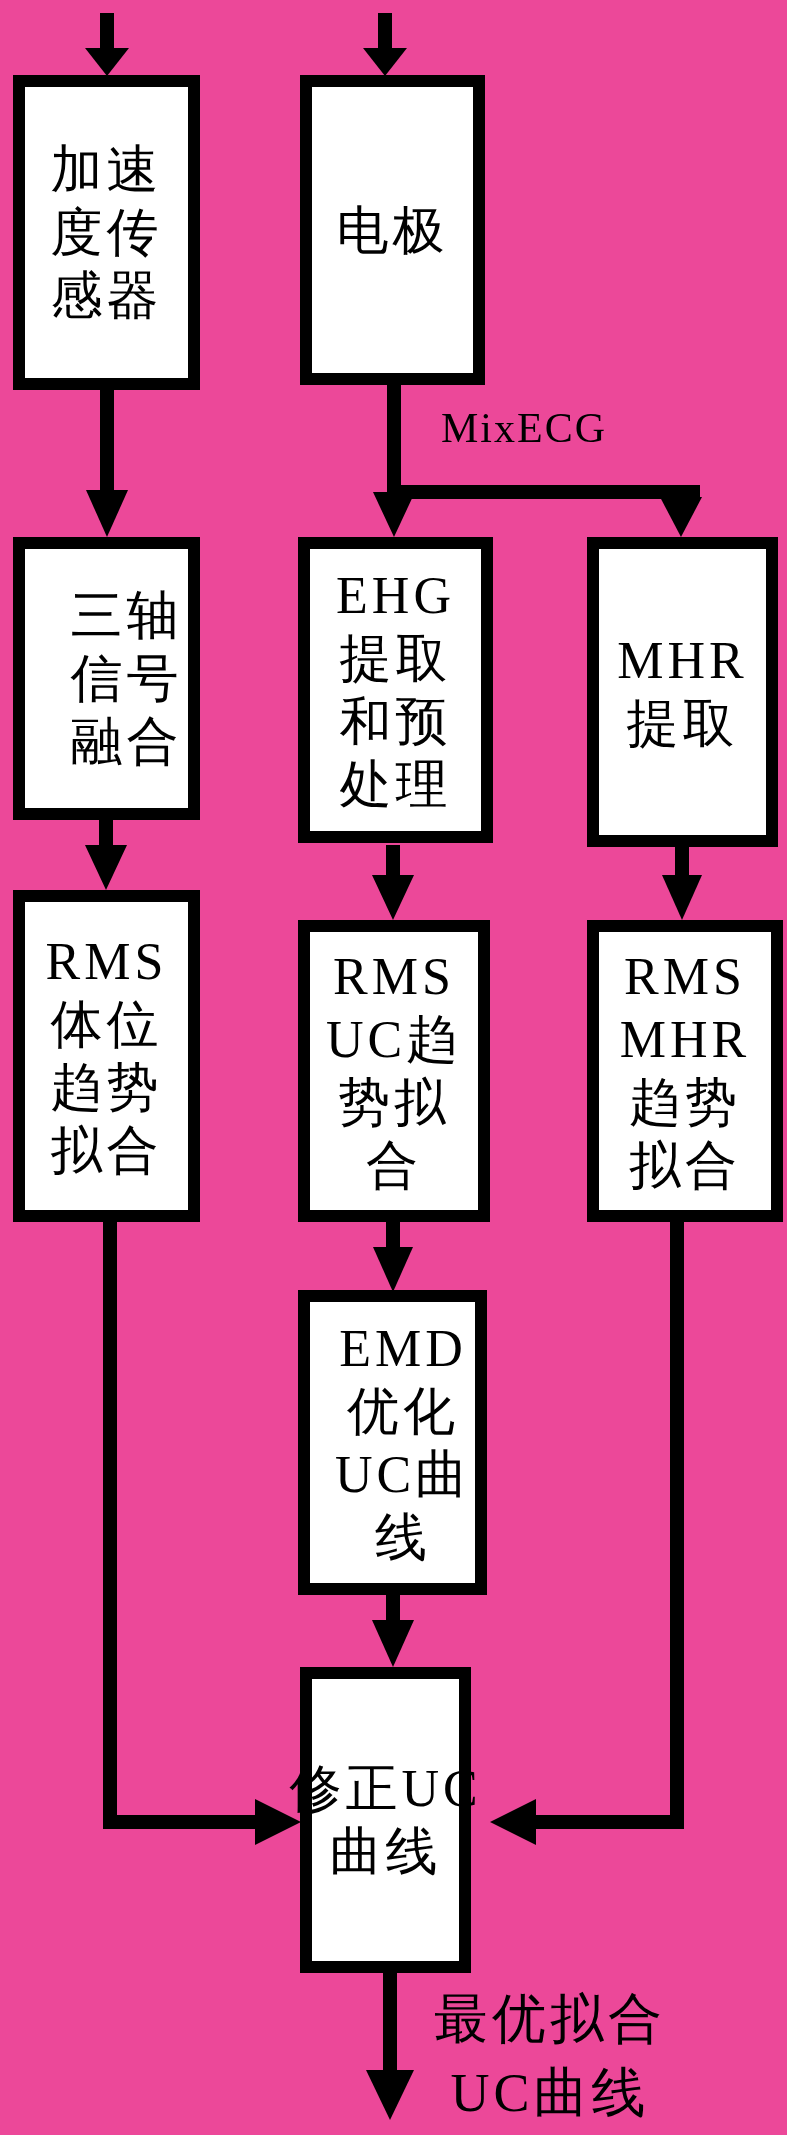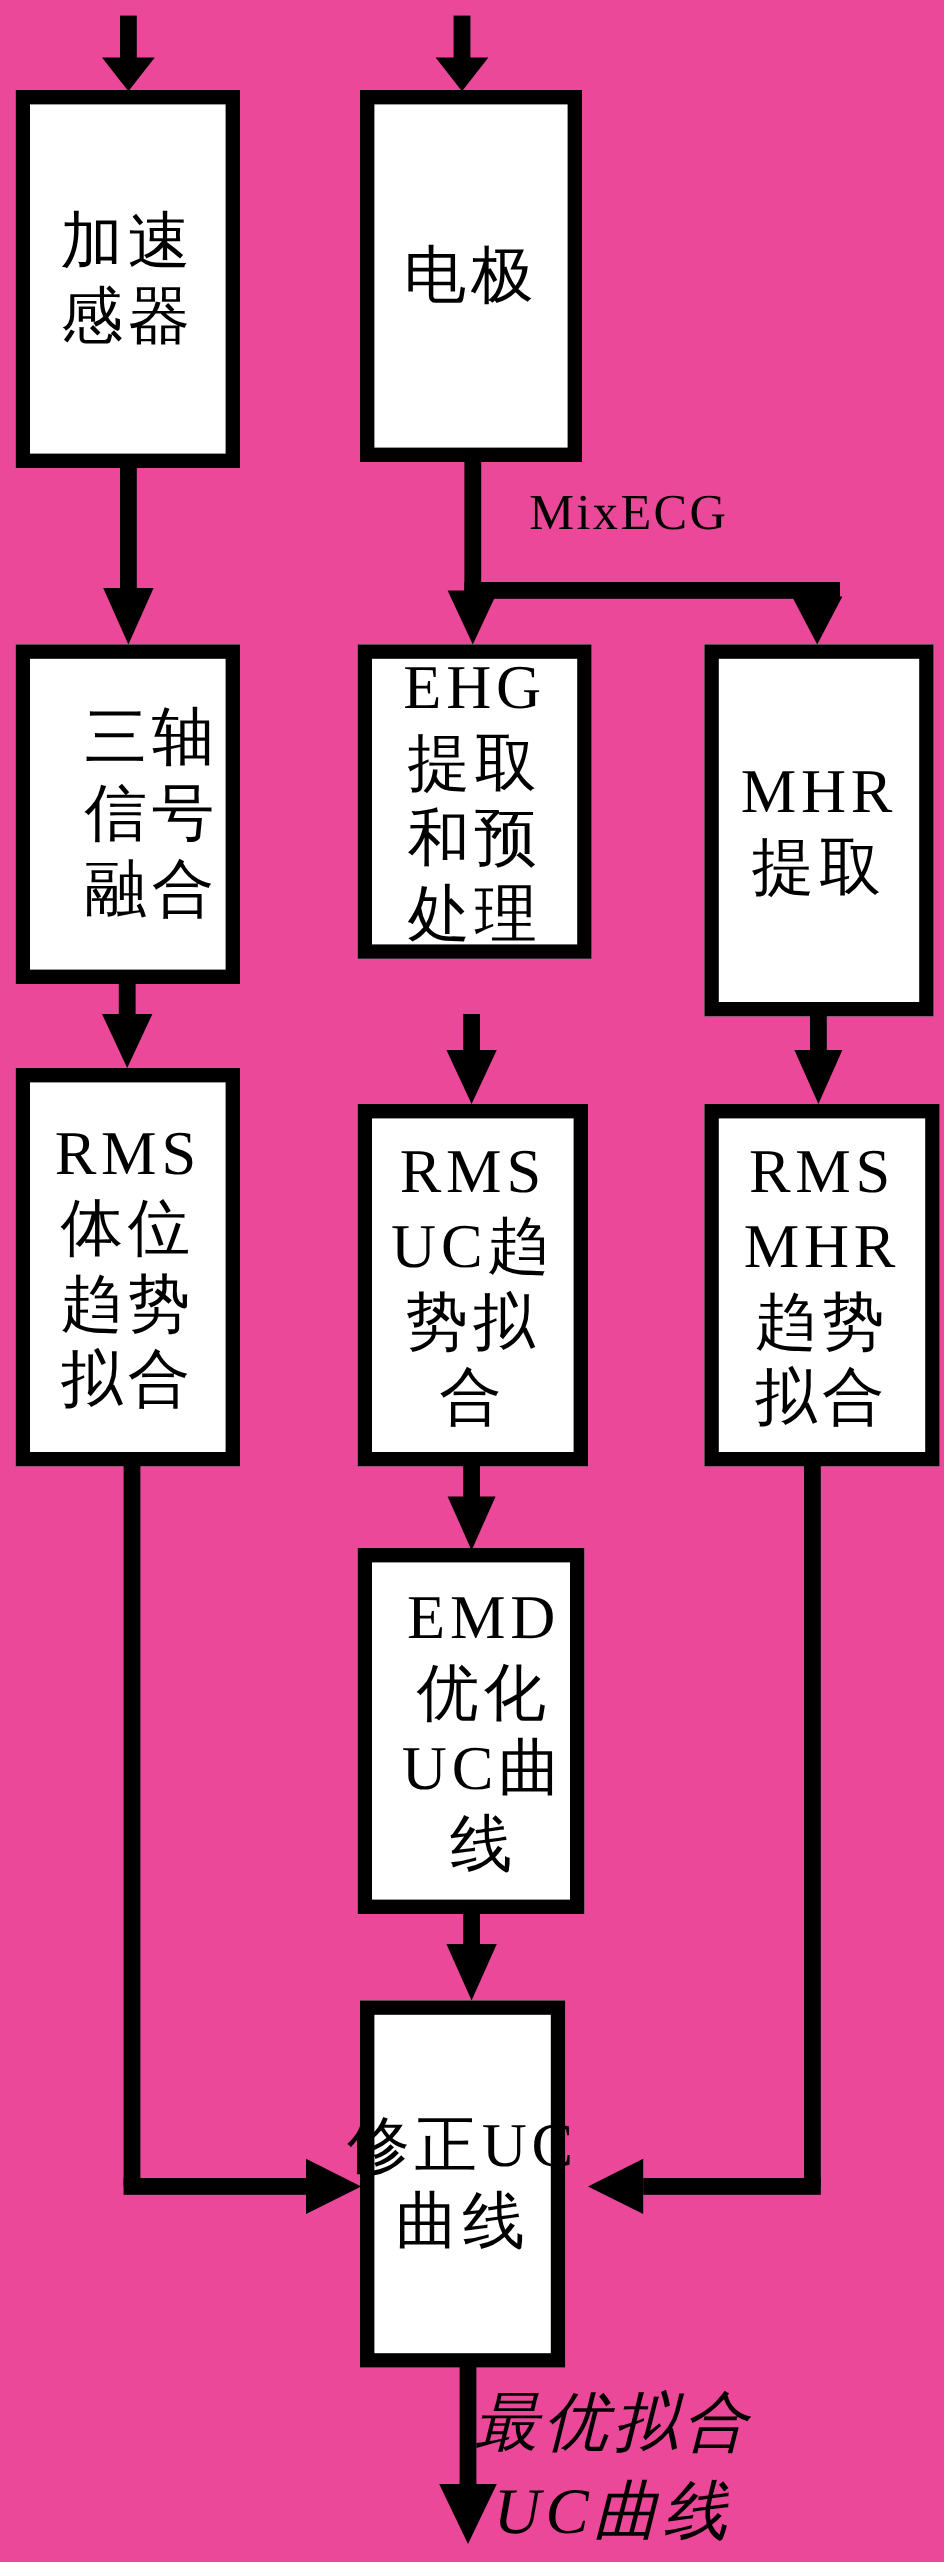--- a/index.html
+++ b/index.html
@@ -49,39 +49,40 @@
   }
 </style>
 </head>
 <body>
 
 <div class="canvas">
 
   <div class="box" style="left:13px;top:75px;width:187px;height:315px;">
     <div class="lines">
       <div class="line">加速</div>
+      <div class="line">度传</div>
       <div class="line">感器</div>
     </div>
   </div>
 
   <div class="box" style="left:300px;top:75px;width:185px;height:310px;">
     <div class="lines">
       <div class="line">电极</div>
     </div>
   </div>
 
   <div class="box" style="left:13px;top:537px;width:187px;height:283px;padding-left:40px;">
     <div class="lines">
       <div class="line">三轴</div>
       <div class="line">信号</div>
       <div class="line">融合</div>
     </div>
   </div>
 
-  <div class="box" style="left:298px;top:537px;width:195px;height:262px;">
+  <div class="box" style="left:298px;top:537px;width:195px;height:306px;">
     <div class="lines">
       <div class="line">EHG</div>
       <div class="line">提取</div>
       <div class="line">和预</div>
       <div class="line">处理</div>
     </div>
   </div>
 
   <div class="box" style="left:587px;top:537px;width:191px;height:310px;">
     <div class="lines">
@@ -195,18 +196,18 @@
     <div class="tri" style="left:490px;top:1799px;border-top:23px solid transparent;border-bottom:23px solid transparent;border-right:46px solid #000;"></div>
   </div>
 
   <div>
     <div class="vseg" style="left:383px;top:1971px;width:14px;height:101px;"></div>
     <div class="tri" style="left:366px;top:2070px;border-left:24px solid transparent;border-right:24px solid transparent;border-top:50px solid #000;"></div>
   </div>
 
   <div class="floatlabel" style="left:441px;top:404px;">MixECG</div>
 
-  <div class="outlabel" style="left:381px;top:1982px;width:260px;font-style:italic;">
+  <div class="outlabel" style="left:420px;top:1982px;width:260px;">
     <div>最优拟合</div>
     <div>UC曲线</div>
   </div>
 
 </div>
 
 </body></html>

